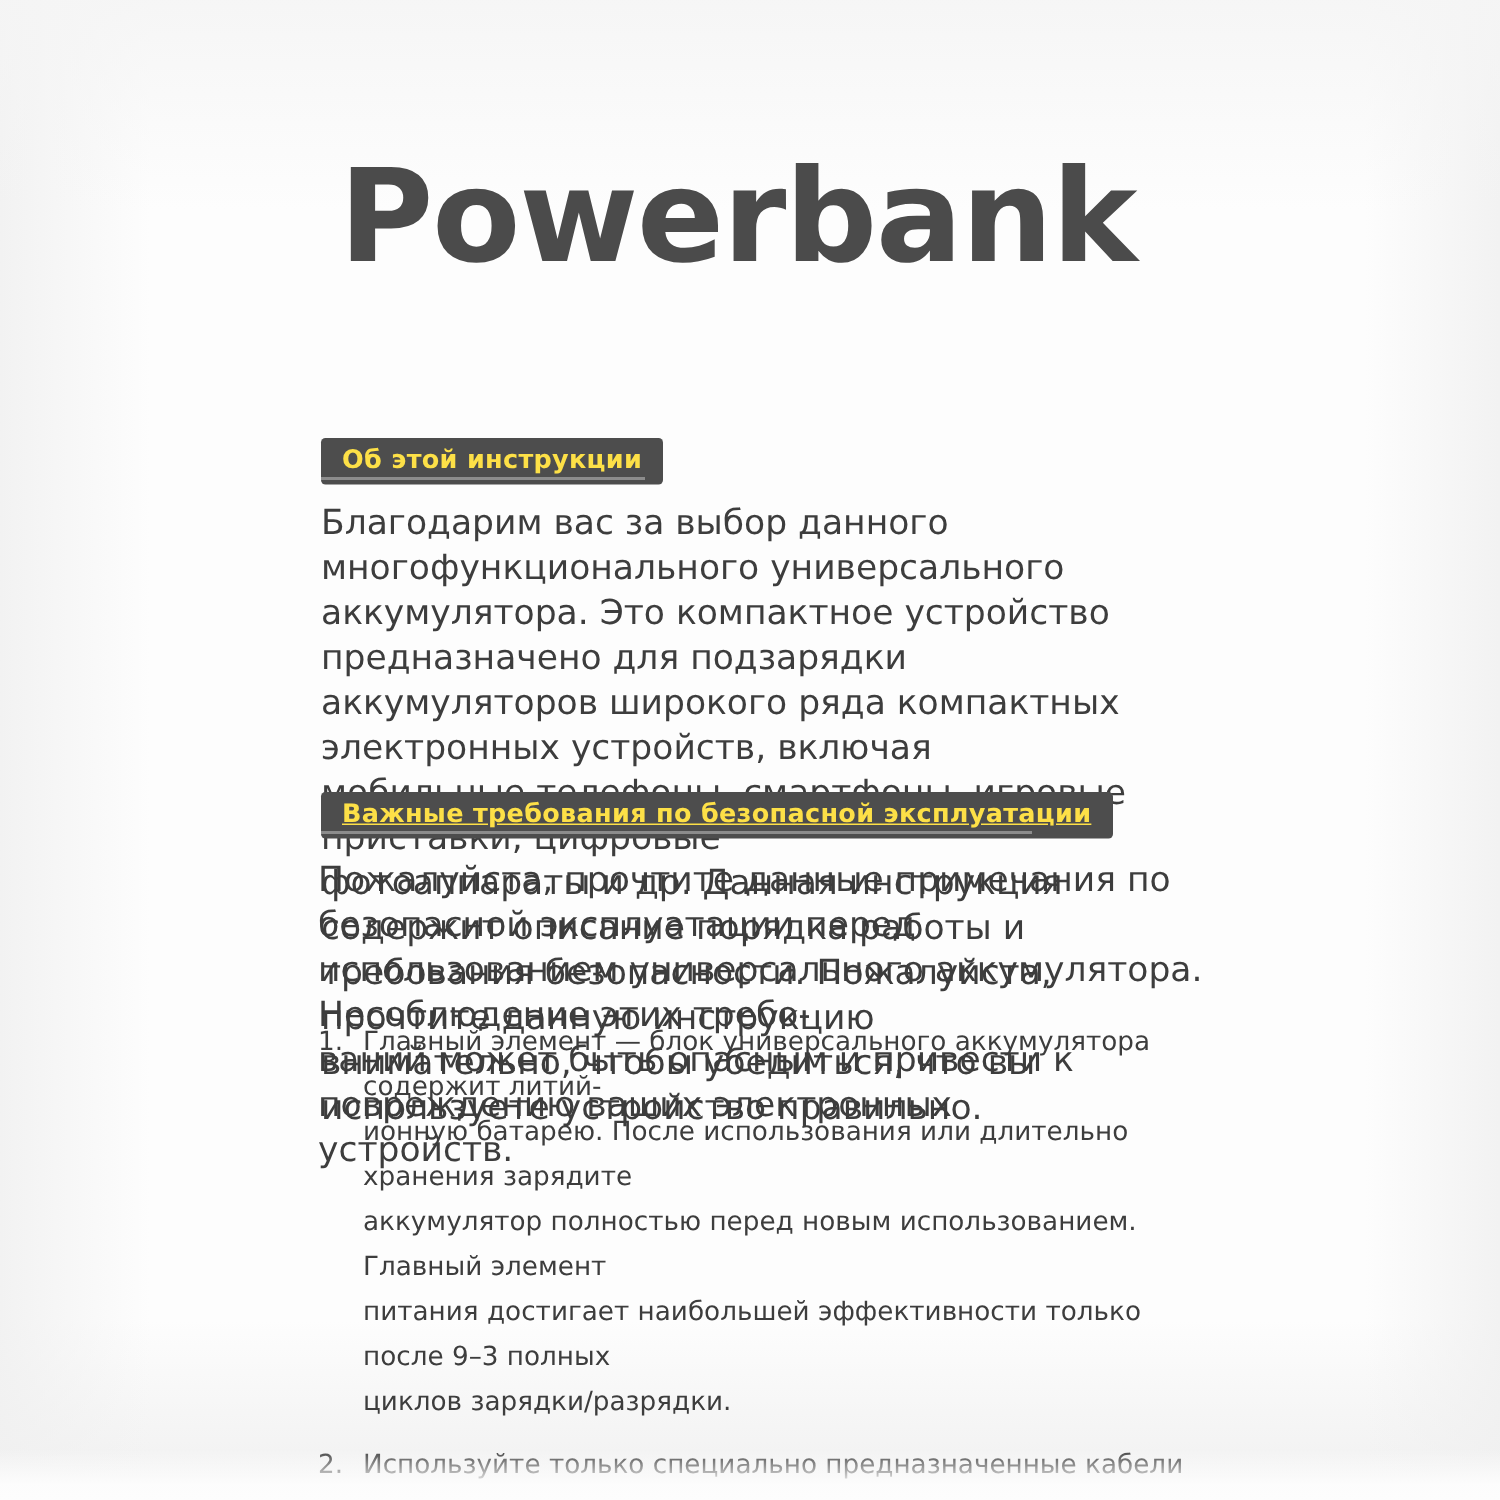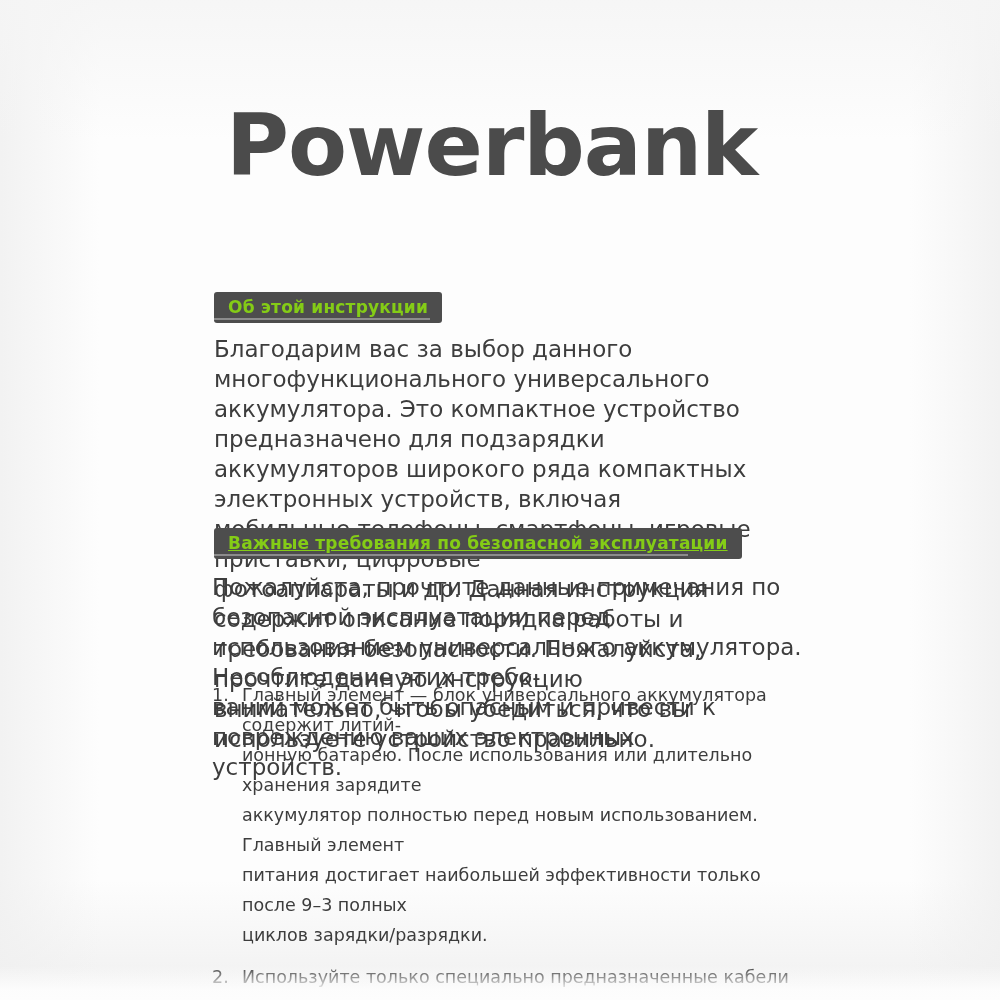--- a/index.html
+++ b/index.html
@@ -54,21 +54,21 @@
     white-space: nowrap;
     
     background-image: radial-gradient(rgba(255,255,255,0.55) 36%, rgba(255,255,255,0) 37%);
     background-size: 3px 3px;
     -webkit-background-clip: text;
   }
   .section-head {
     position: absolute;
     display: inline-block;
     background: #4d4d4d;
-    color: #84cc16;
+    color: #fde047;
     font-weight: bold;
     font-size: 17px;
     letter-spacing: 0.2px;
     padding: 5px 14px 6px 14px;
     border-radius: 3px;
     white-space: nowrap;
   }
   .head-rule {
     position: absolute;
     height: 2px;

